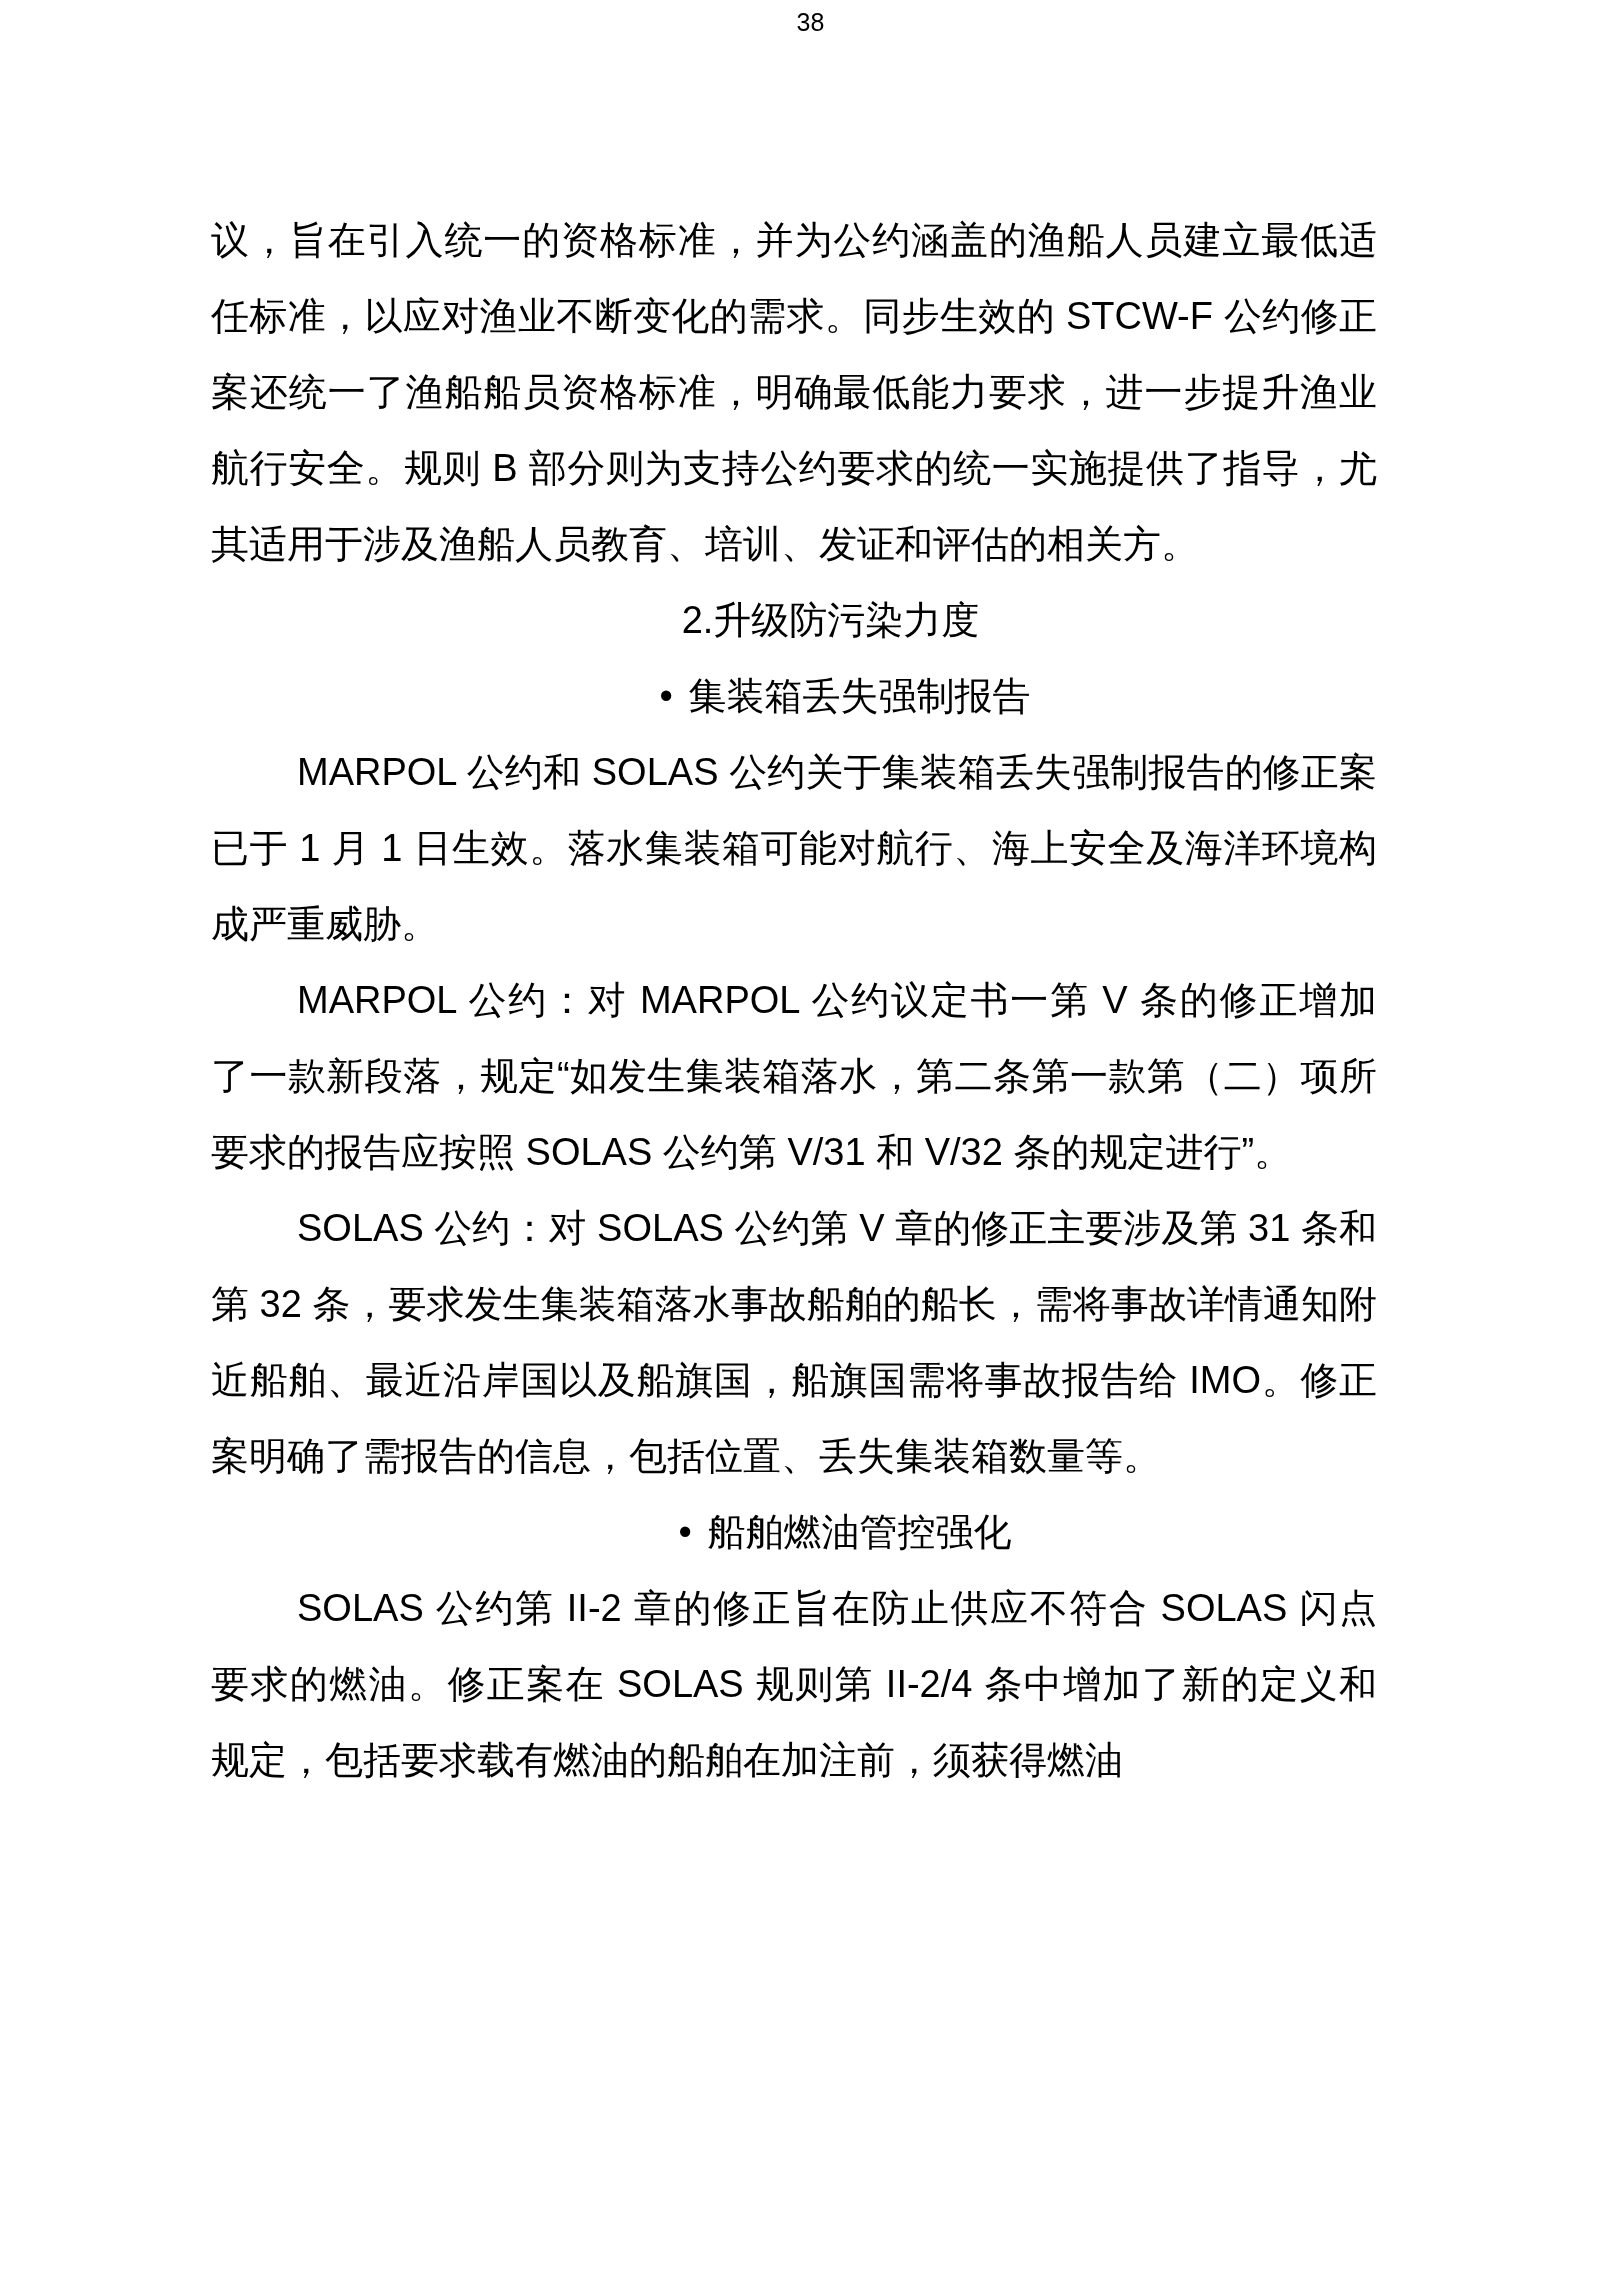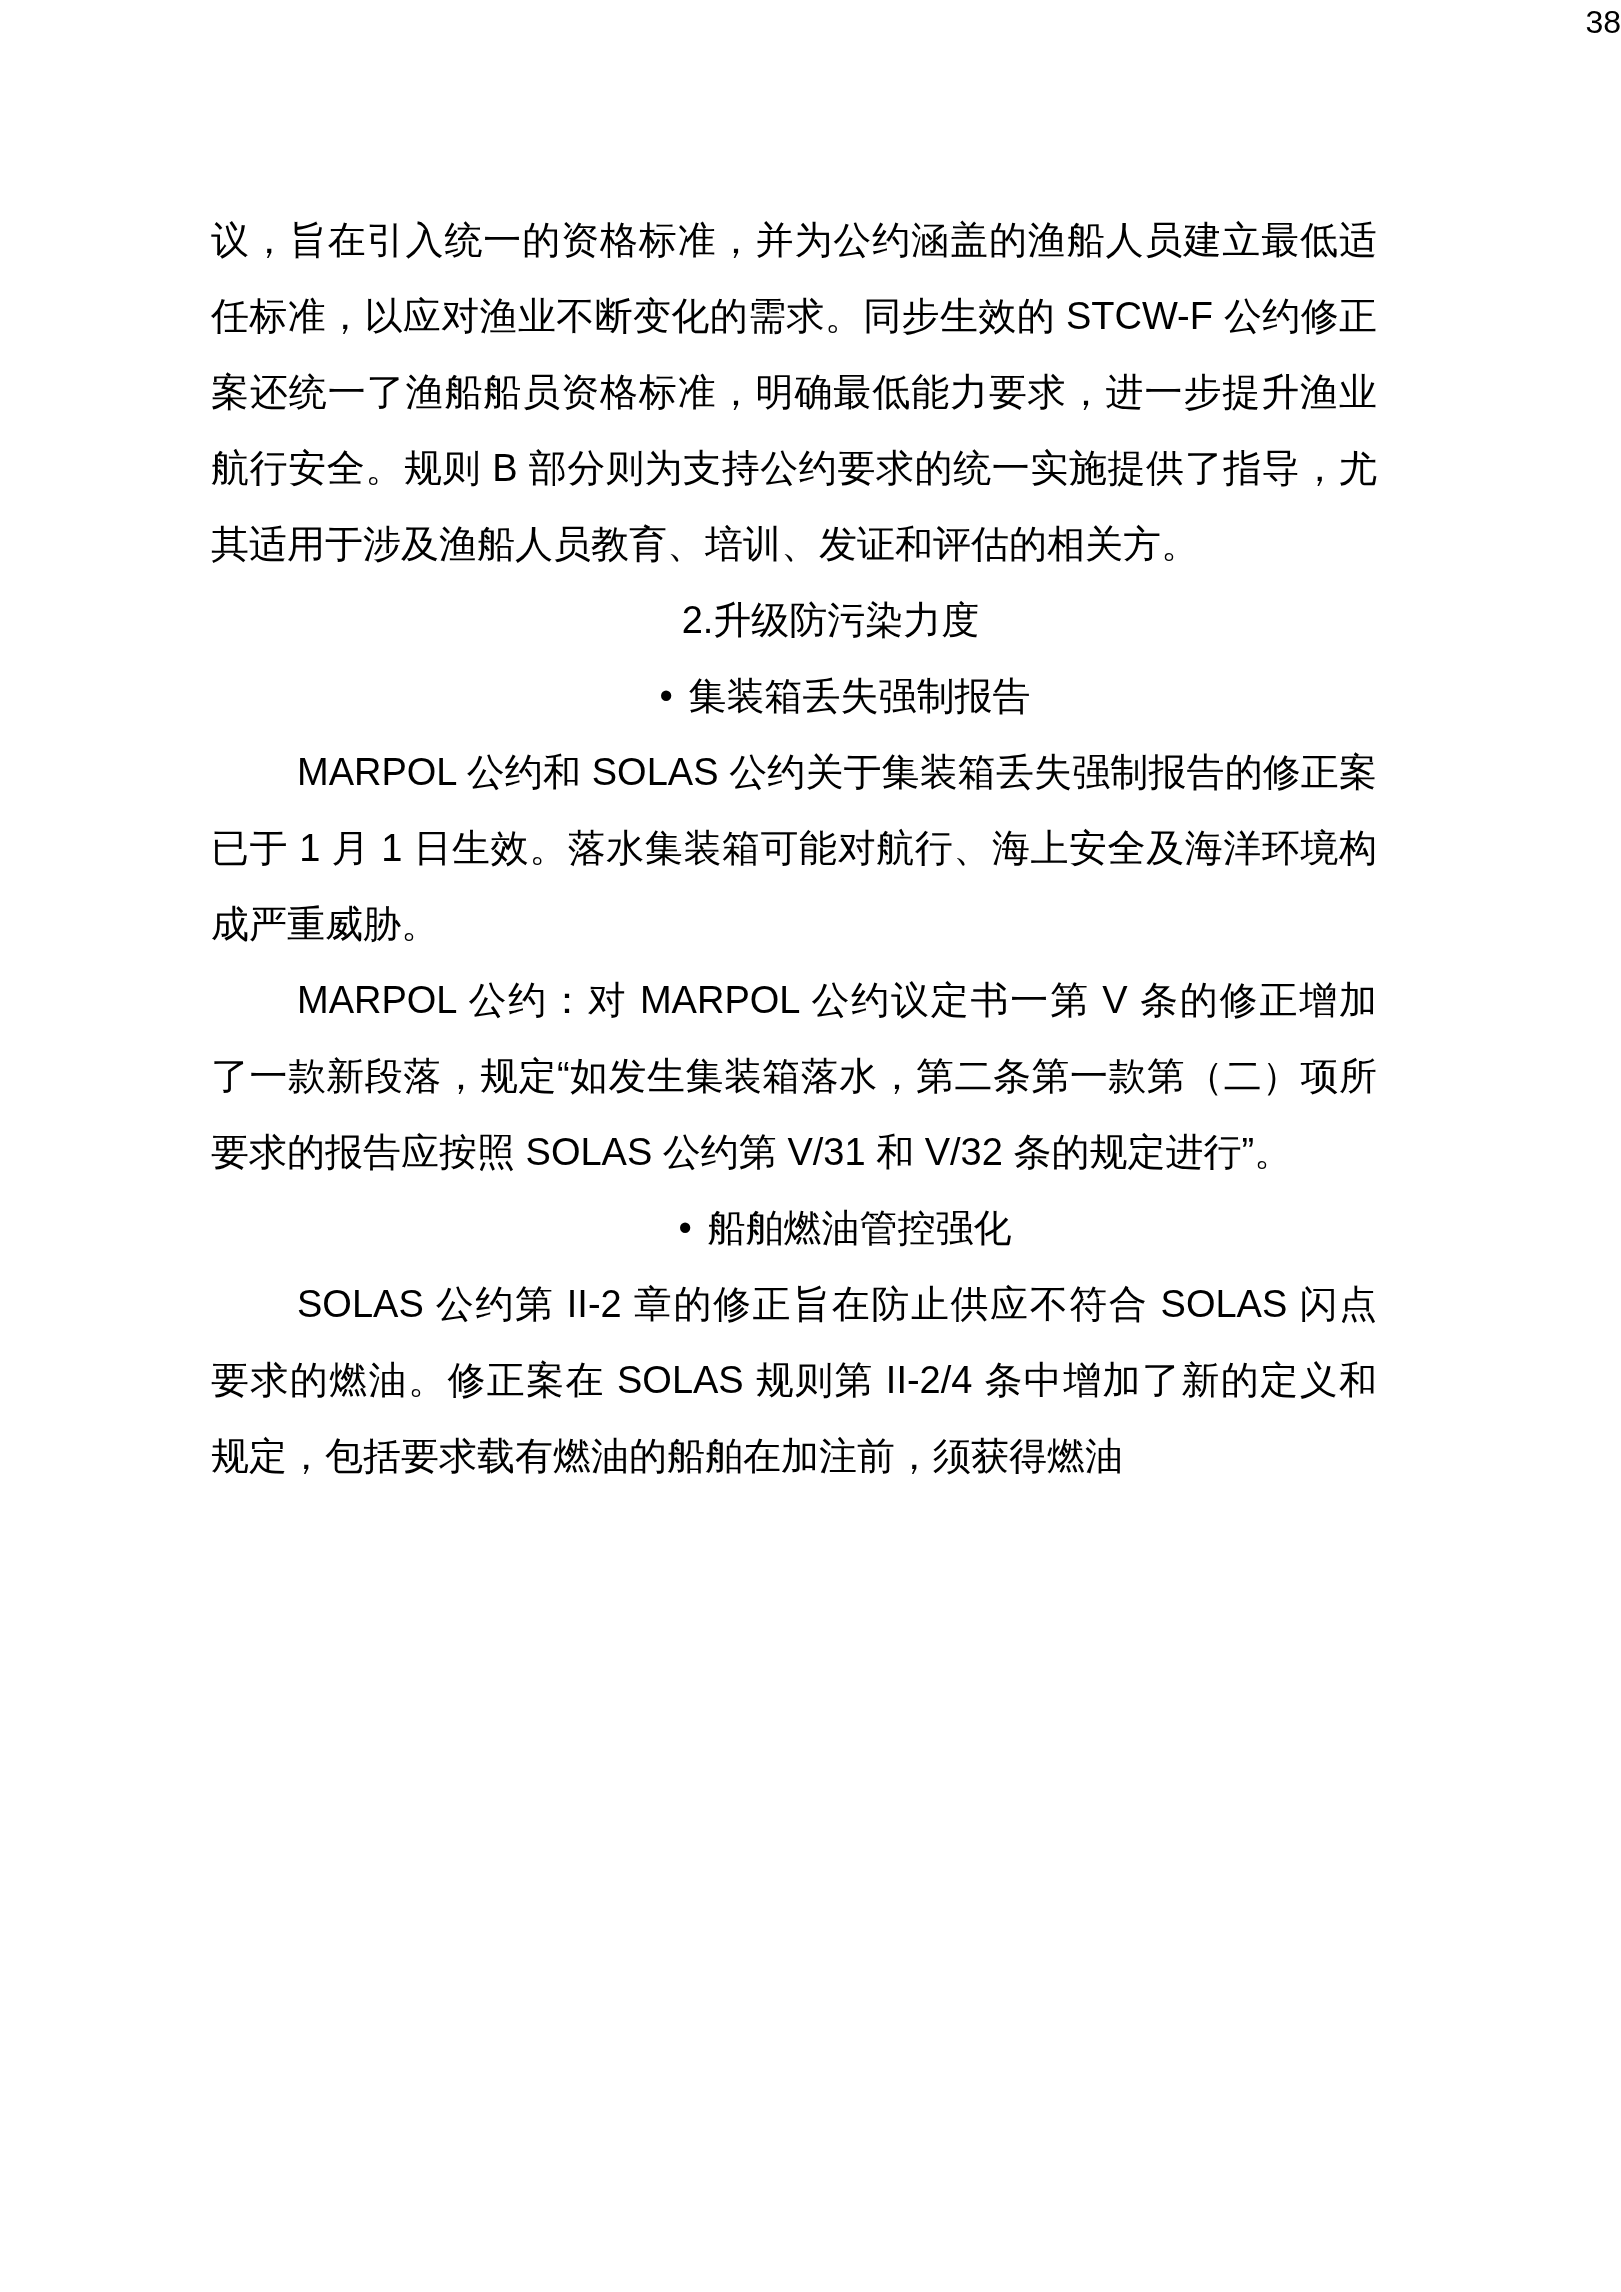--- a/index.html
+++ b/index.html
@@ -13,22 +13,22 @@
     color: #000000;
     font-family: "Liberation Sans", "DejaVu Sans", sans-serif;
     position: relative;
     overflow: hidden;
   }
   .page-number {
     position: absolute;
     top: 5.9px;
     left: 0;
     right: 0;
-    text-align: right;
-    font-size: 32px;
+    text-align: center;
+    font-size: 25px;
     line-height: 33px;
   }
   .content {
     position: absolute;
     left: 211px;
     top: 202px;
     width: 1166px;
   }
   .para {
     margin: 0;
@@ -69,20 +69,21 @@
     <p class="para no-indent">议，旨在引入统一的资格标准，并为公约涵盖的渔船人员建立最低适任标准，以应对渔业不断变化的需求。同步生效的 STCW-F 公约修正案还统一了渔船船员资格标准，明确最低能力要求，进一步提升渔业航行安全。规则 B 部分则为支持公约要求的统一实施提供了指导，尤其适用于涉及渔船人员教育、培训、发证和评估的相关方。</p>
 
     <p class="para heading">2.升级防污染力度</p>
 
     <p class="para bullet-item"><span class="bullet">•</span><span class="bullet-text">集装箱丢失强制报告</span></p>
 
     <p class="para indent">MARPOL 公约和 SOLAS 公约关于集装箱丢失强制报告的修正案已于 1 月 1 日生效。落水集装箱可能对航行、海上安全及海洋环境构成严重威胁。</p>
 
     <p class="para indent">MARPOL 公约：对 MARPOL 公约议定书一第 V 条的修正增加了一款新段落，规定“如发生集装箱落水，第二条第一款第（二）项所要求的报告应按照 SOLAS 公约第 V/31 和 V/32 条的规定进行”。</p>
 
+    <p class="para indent">SOLAS 公约：对 SOLAS 公约第 V 章的修正主要涉及第 31 条和第 32 条，要求发生集装箱落水事故船舶的船长，需将事故详情通知附近船舶、最近沿岸国以及船旗国，船旗国需将事故报告给 IMO。修正案明确了需报告的信息，包括位置、丢失集装箱数量等。</p>
 
     <p class="para bullet-item"><span class="bullet">•</span><span class="bullet-text">船舶燃油管控强化</span></p>
 
     <p class="para indent">SOLAS 公约第 II-2 章的修正旨在防止供应不符合 SOLAS 闪点要求的燃油。修正案在 SOLAS 规则第 II-2/4 条中增加了新的定义和规定，包括要求载有燃油的船舶在加注前，须获得燃油</p>
 
   </div>
 </div>
 
 
 </body></html>

